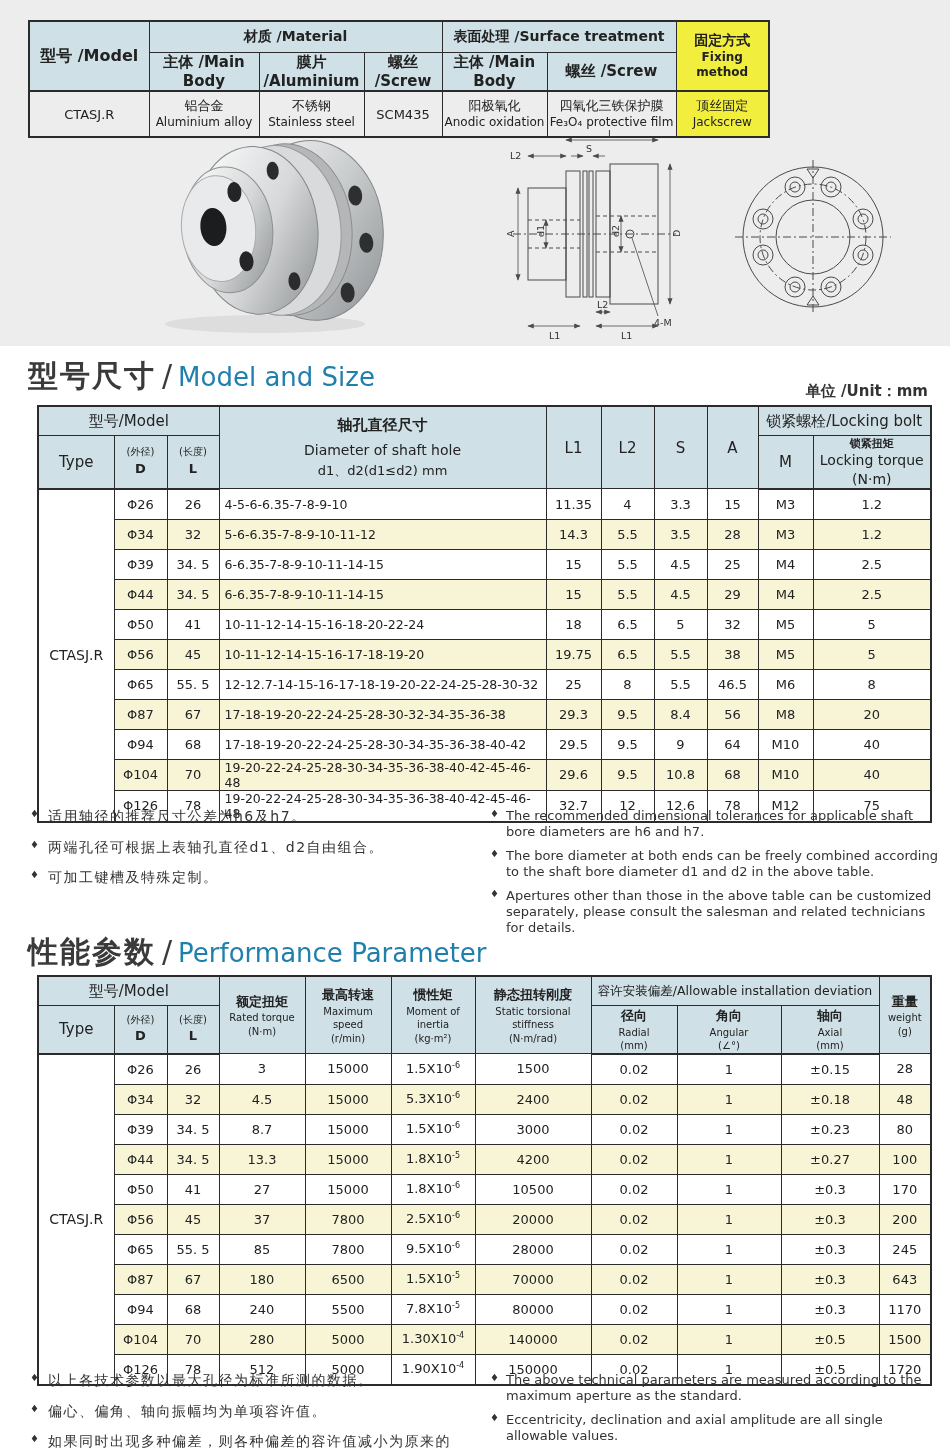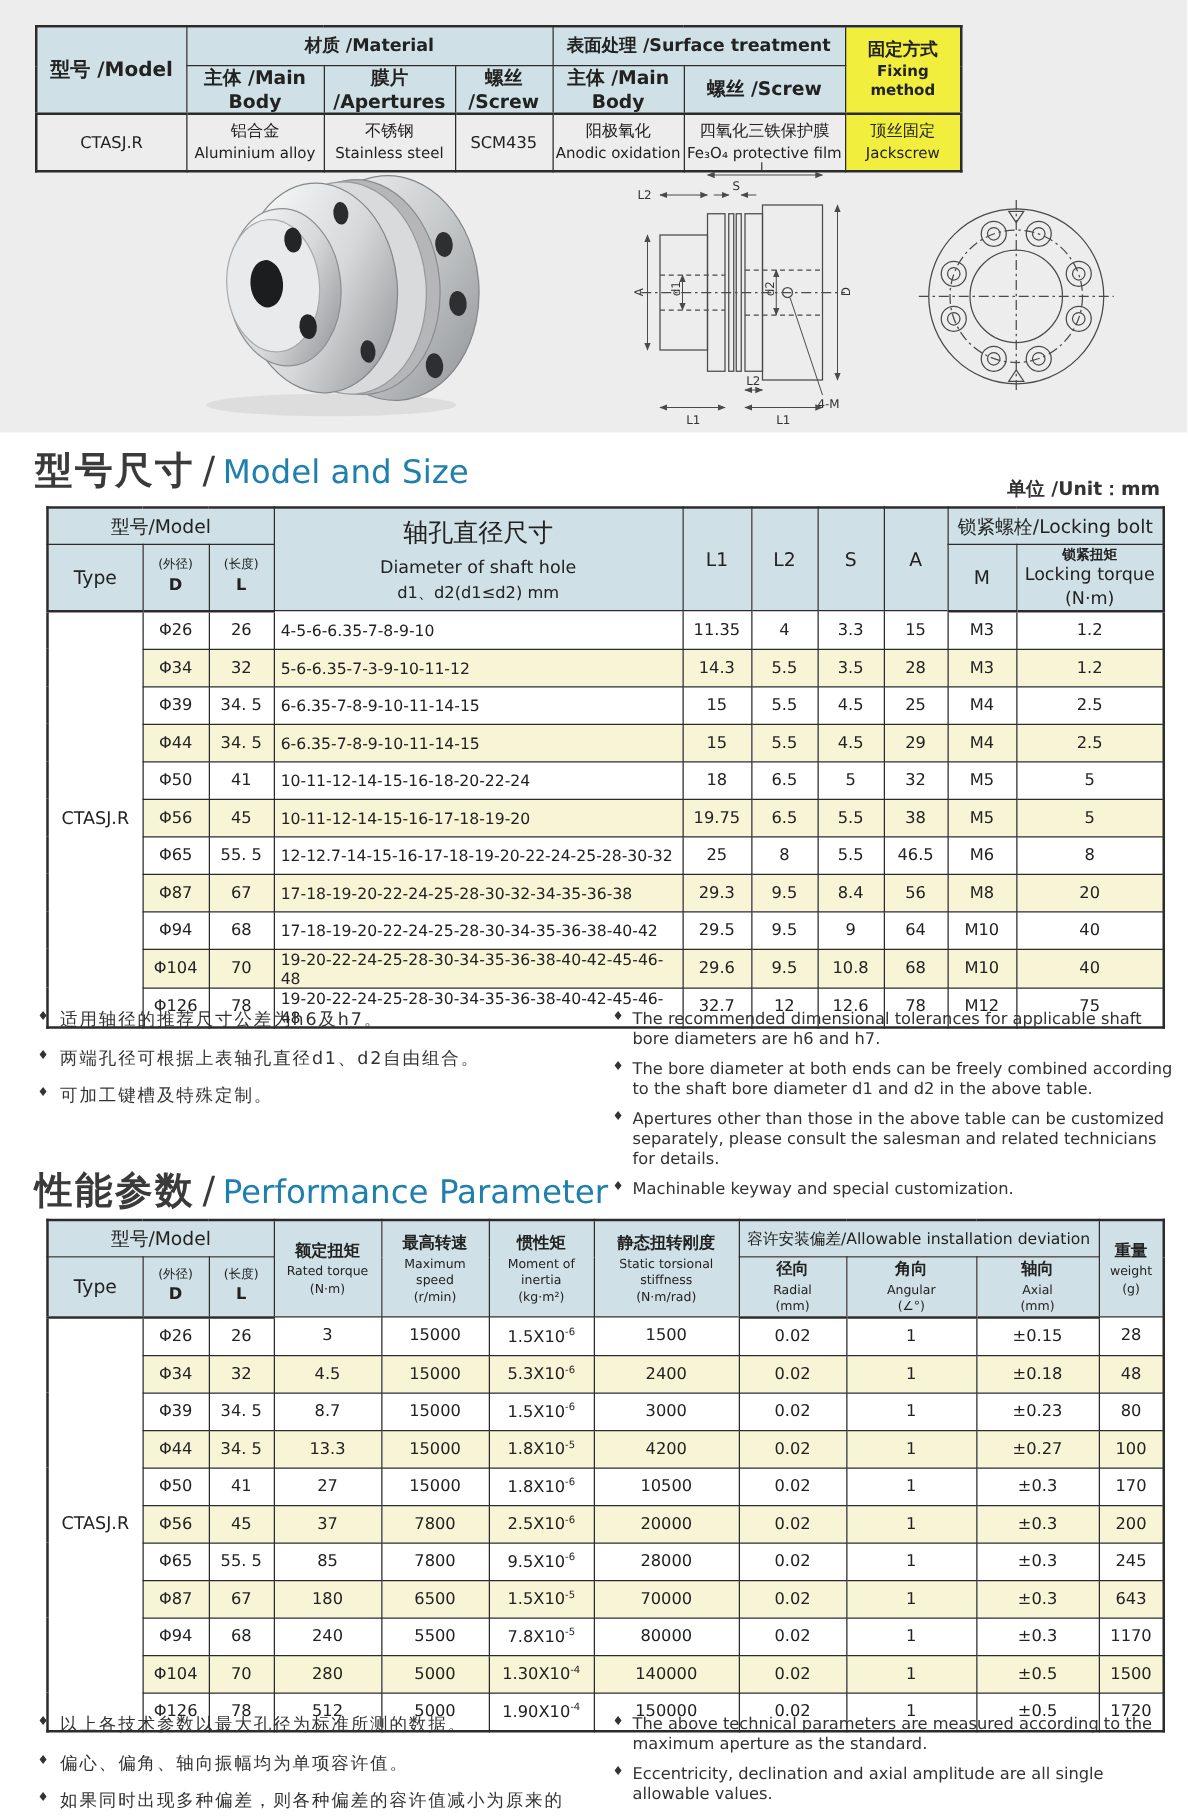--- a/index.html
+++ b/index.html
@@ -30,21 +30,21 @@
 
   
   .data-table{position:absolute;left:37px;width:893px;border:2px solid #2b2b2b;background:#fff;}
   .data-table thead th{background:#cfe0e6;font-weight:normal;}
   .data-table thead tr:last-child th{border-bottom:2px solid #2b2b2b;}
   .data-table tbody td{height:29px;font-size:13px;background:#fff;}
   .data-table tbody tr.alt td{background:#f8f5d7;}
   .data-table tbody td.left{text-align:left;padding-left:5px;font-size:12.5px;}
   .data-table .type-cell{background:#fff !important;font-size:14px;}
   .g-head{font-size:15px;font-weight:bold;}
-  .b1{display:block;font-size:20px;font-weight:normal;line-height:1.7;}
+  .b1{display:block;font-size:15px;font-weight:bold;line-height:1.7;}
   .b2{display:block;font-size:14px;line-height:1.6;}
   .b3{display:block;font-size:13px;line-height:1.6;}
   .s1{display:block;font-size:13px;font-weight:bold;line-height:1.5;}
   .s2{display:block;font-size:10px;line-height:1.35;}
   .tiny1{display:block;font-size:11px;font-weight:bold;line-height:1.4;}
   .tiny2{display:block;font-size:14px;line-height:1.3;}
   .dim-h{font-size:15px;}
   sup{font-size:8px;}
 
   
@@ -83,21 +83,21 @@
       <tr class="hr1">
     <th rowspan="2" style="font-size:16px">型号 /Model</th>
     <th colspan="3">材质 /Material</th>
     <th colspan="2">表面处理 /Surface treatment</th>
     <th rowspan="2" class="yellow">
       <span class="cell-2l"><span>固定方式</span><span class="en">Fixing method</span></span>
     </th>
   </tr>
   <tr class="sub">
     <th>主体 /Main Body</th>
-    <th>膜片 /Apertures</th>
+    <th>膜片 /Aluminium</th>
     <th>螺丝 /Screw</th>
     <th>主体 /Main Body</th>
     <th>螺丝 /Screw</th>
   </tr>
   <tr class="data">
     <td>CTASJ.R</td>
     <td><span class="cell-2l"><span>铝合金</span><span class="en">Aluminium alloy</span></span></td>
     <td><span class="cell-2l"><span>不锈钢</span><span class="en">Stainless steel</span></span></td>
     <td>SCM435</td>
     <td><span class="cell-2l"><span>阳极氧化</span><span class="en">Anodic oxidation</span></span></td>
@@ -287,21 +287,21 @@
         <td>11.35</td>
         <td>4</td>
         <td>3.3</td>
         <td>15</td>
         <td>M3</td>
         <td>1.2</td>
       </tr>
       <tr class="alt">
         <td>Φ34</td>
         <td>32</td>
-        <td class="left">5-6-6.35-7-3-9-10-11-12</td>
+        <td class="left">5-6-6.35-7-8-9-10-11-12</td>
         <td>14.3</td>
         <td>5.5</td>
         <td>3.5</td>
         <td>28</td>
         <td>M3</td>
         <td>1.2</td>
       </tr>
       <tr>
         <td>Φ39</td>
         <td>34. 5</td>
@@ -407,21 +407,20 @@
 <div class="notes-wrap" style="top:808px">
   <ul class="notes notes-cn" id="size-notes-cn">
       <li>适用轴径的推荐尺寸公差为h6及h7。</li>
       <li>两端孔径可根据上表轴孔直径d1、d2自由组合。</li>
       <li>可加工键槽及特殊定制。</li>
     </ul>
   <ul class="notes notes-en" id="size-notes-en">
       <li>The recommended dimensional tolerances for applicable shaft bore diameters are h6 and h7.</li>
       <li>The bore diameter at both ends can be freely combined according to the shaft bore diameter d1 and d2 in the above table.</li>
       <li>Apertures other than those in the above table can be customized separately, please consult the salesman and related technicians for details.</li>
-      <li>Machinable keyway and special customization.</li>
     </ul>
 </div>
 
 <div class="sec-title" style="top:932px">
   <span class="cn">性能参数</span><span class="sep">/</span><span class="en">Performance Parameter</span>
 </div>
 
 <table class="data-table" style="top:975px">
   <colgroup>
       <col style="width:76px">

